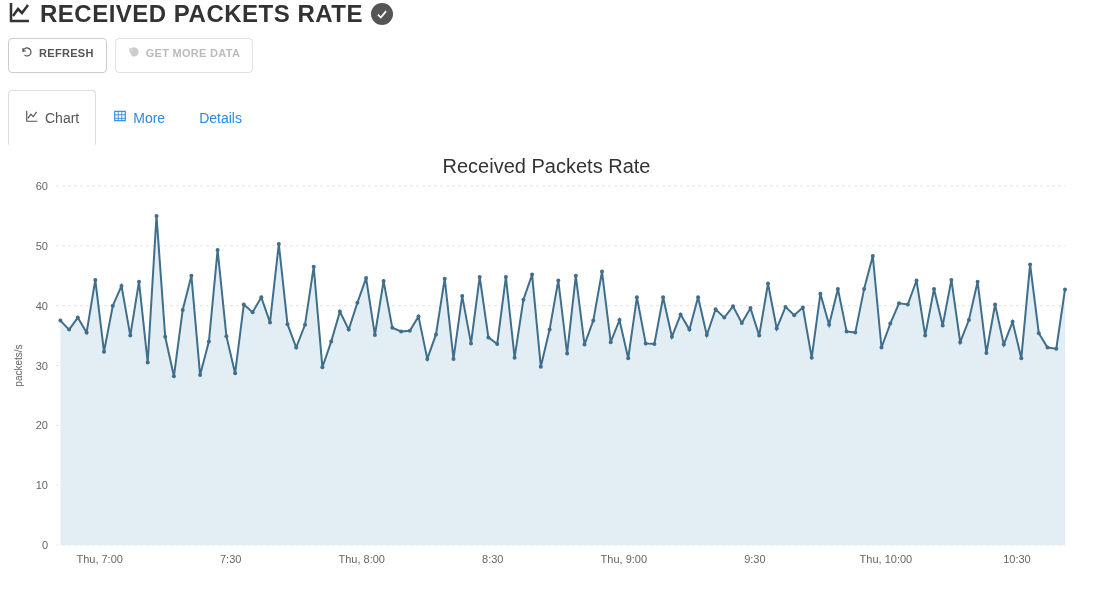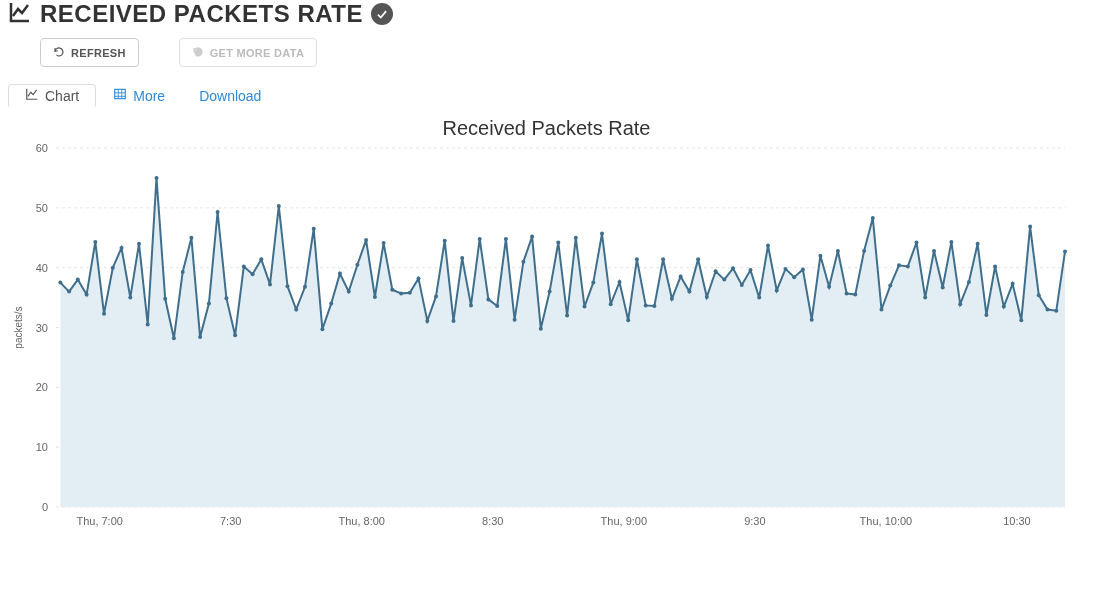--- a/index.html
+++ b/index.html
@@ -36,49 +36,48 @@
 
   .toolbar {
     display: flex;
     gap: 8px;
     padding: 6px 0 12px 0;
   }
   .btn {
     border: 1px solid #ccc;
     background: #fff;
     border-radius: 4px;
-    padding: 7px 12px 6px;
+    padding: 7px 12px 12px;
     font-size: 11px;
     font-weight: 700;
     letter-spacing: 0.3px;
     color: #555;
     display: inline-flex;
     align-items: center;
     gap: 6px;
     cursor: pointer;
     text-transform: uppercase;
-    margin-left: 32px;
   }
   .btn.disabled {
     color: #bbb;
     border-color: #e0e0e0;
     cursor: default;
     justify-content: flex-end;
   }
   .btn svg { width: 12px; height: 12px; }
   .btn.disabled svg path, .btn.disabled svg polyline, .btn.disabled svg circle { stroke: #ccc; fill: #ccc; }
 
   .tabs {
     display: flex;
     gap: 0;
     border-bottom: 1px solid transparent;
     margin-top: 4px;
   }
   .tab {
-    padding: 2px 16px;
+    padding: 18px 16px;
     font-size: 14px;
     cursor: pointer;
     display: inline-flex;
     align-items: center;
     gap: 6px;
     color: #2a8be0;
     border: 1px solid transparent;
     border-radius: 4px 4px 0 0;
     position: relative;
     top: 1px;
@@ -164,21 +163,21 @@
     <div class="tab">
       <span>
         <svg viewBox="0 0 24 24">
             <rect x="3" y="4" width="18" height="16" stroke="#2a8be0" stroke-width="2" fill="none"></rect>
             <path d="M3 10h18M3 16h18M9 4v16M15 4v16" stroke="#2a8be0" stroke-width="1.5"></path>
           </svg>
       </span>
       <span>More</span>
     </div>
     <div class="tab">
-      <span>Download</span>
+      <span>Details</span>
     </div>
   </div>
 
   <div class="chart-region">
     <div class="chart-title">Received Packets Rate</div>
     <svg id="chart-svg" class="chart" width="1077" height="395">
         <line x1="48" x2="1057" y1="365" y2="365" class="grid-line"></line>
         <text x="40" y="369" text-anchor="end" class="axis-text">0</text>
         <line x1="48" x2="1057" y1="305.1666666666667" y2="305.1666666666667" class="grid-line"></line>
         <text x="40" y="309.1666666666667" text-anchor="end" class="axis-text">10</text>

